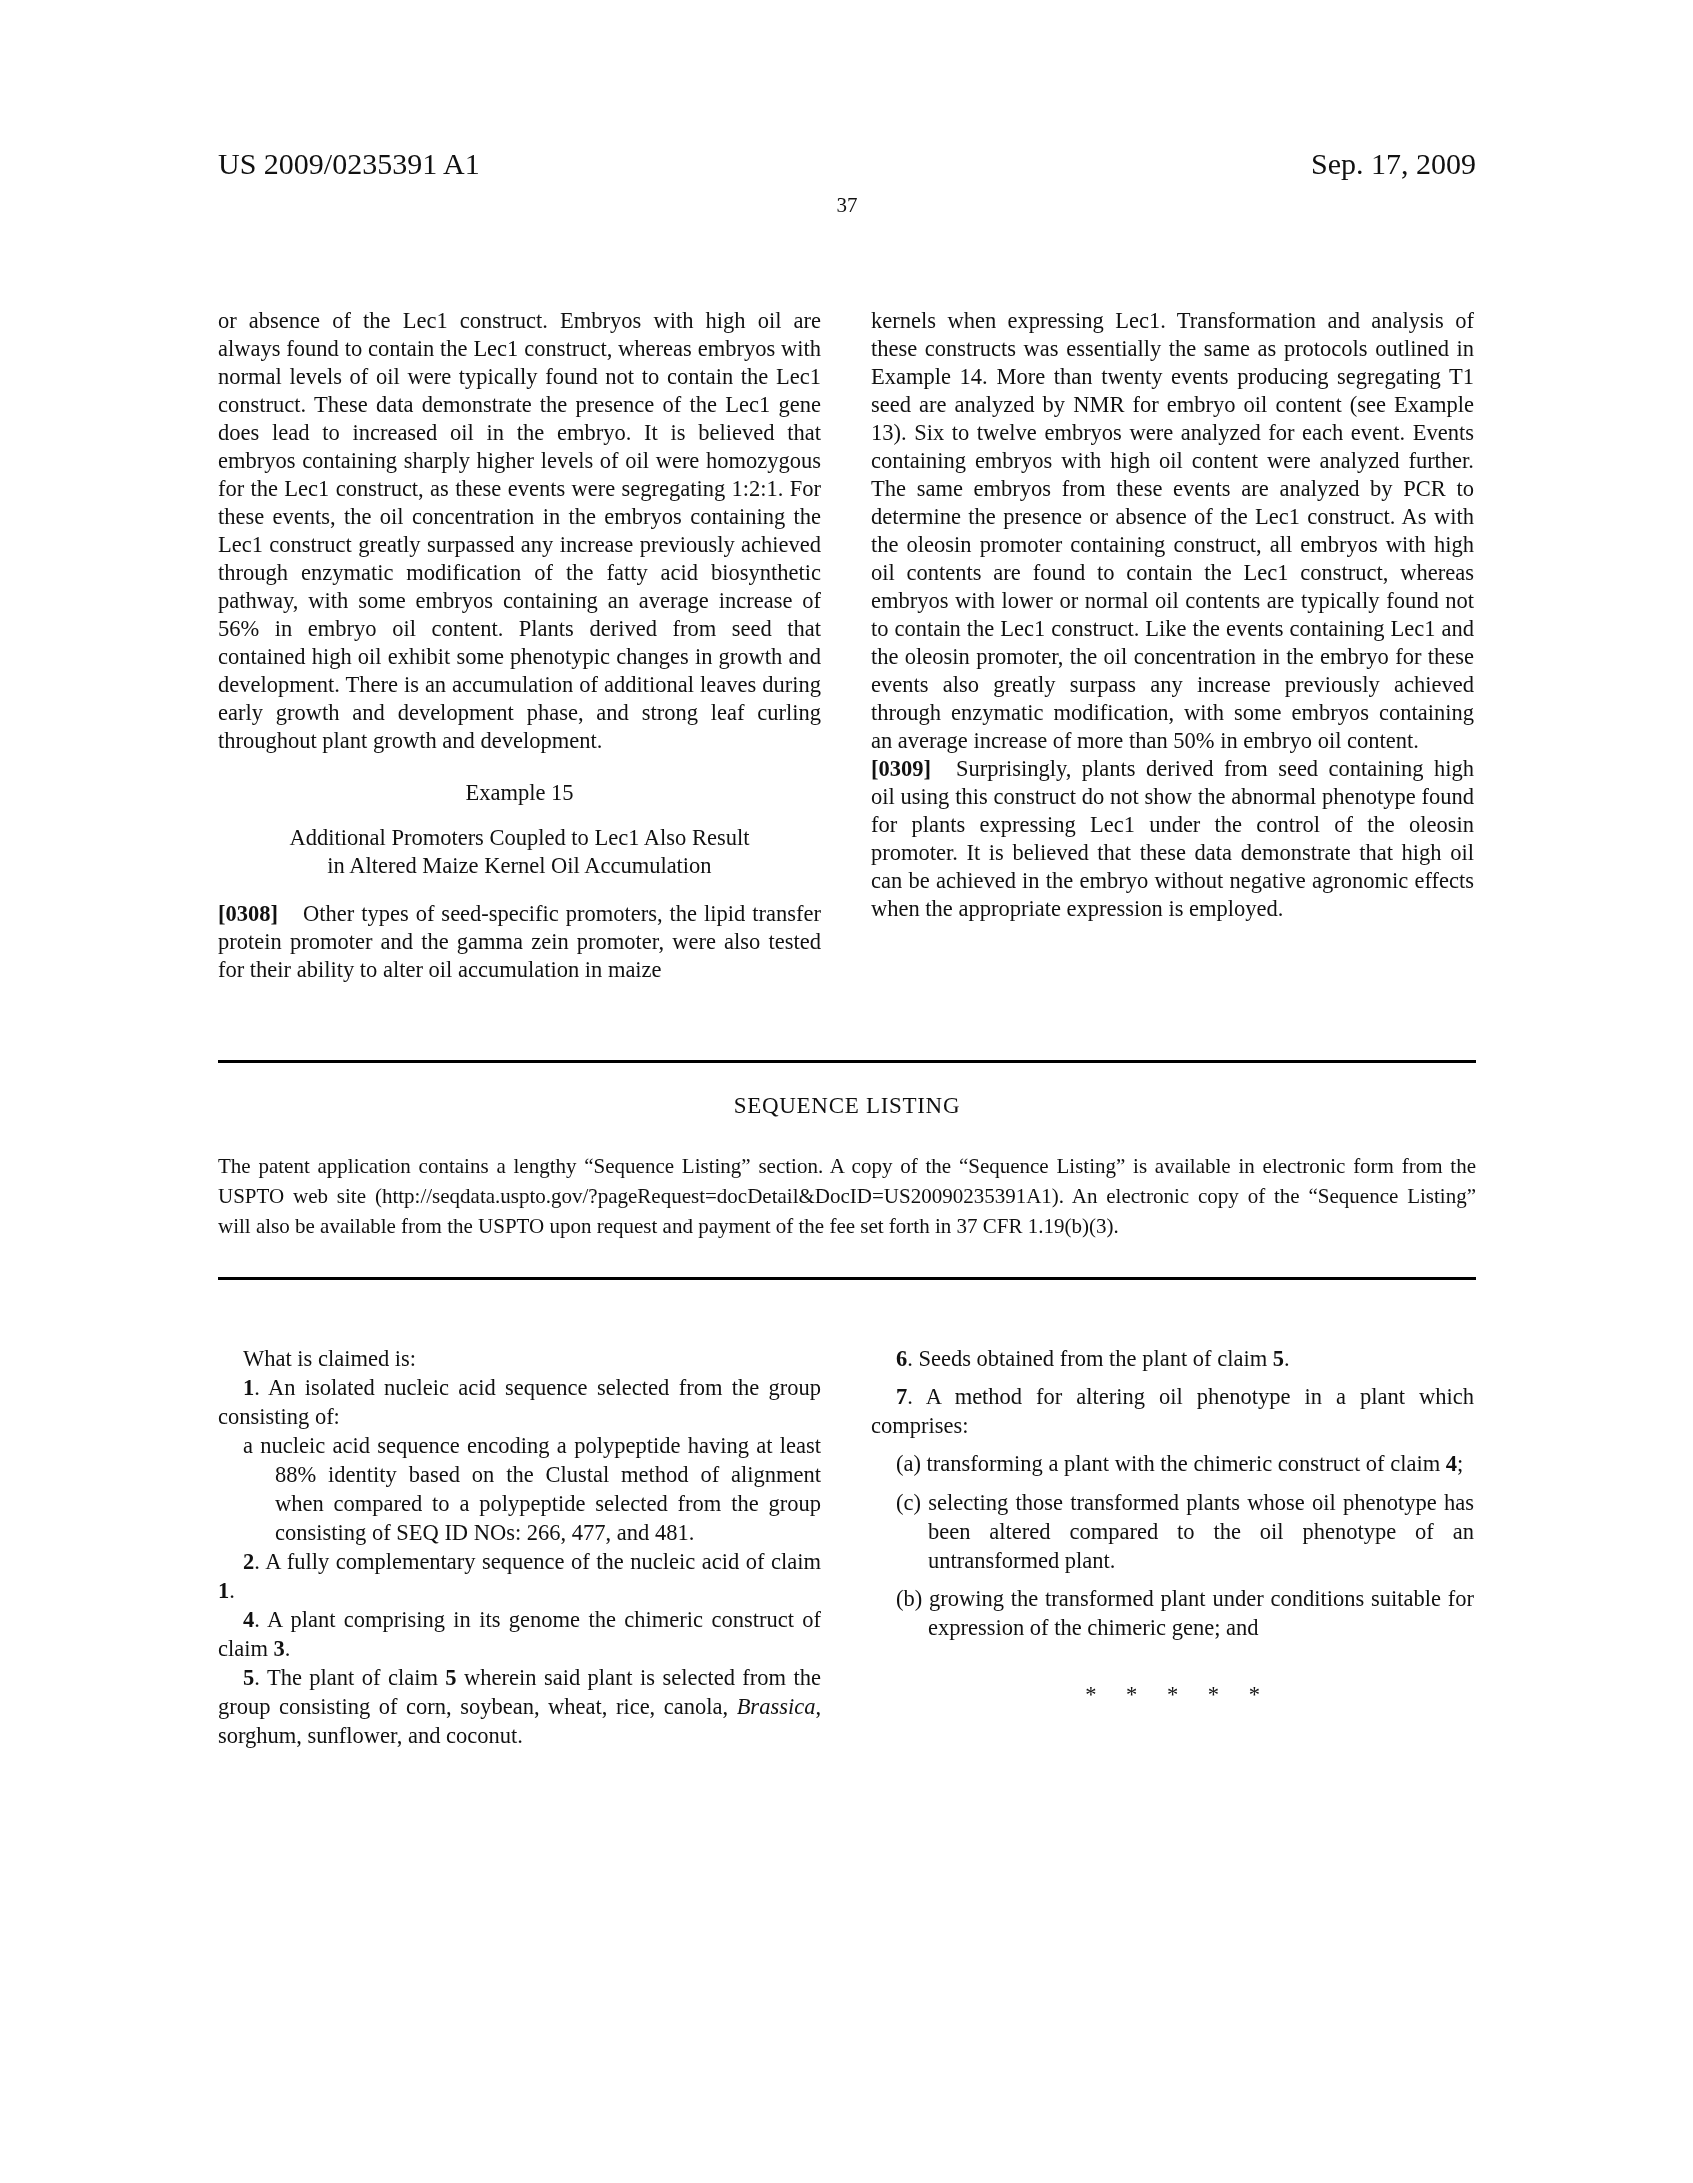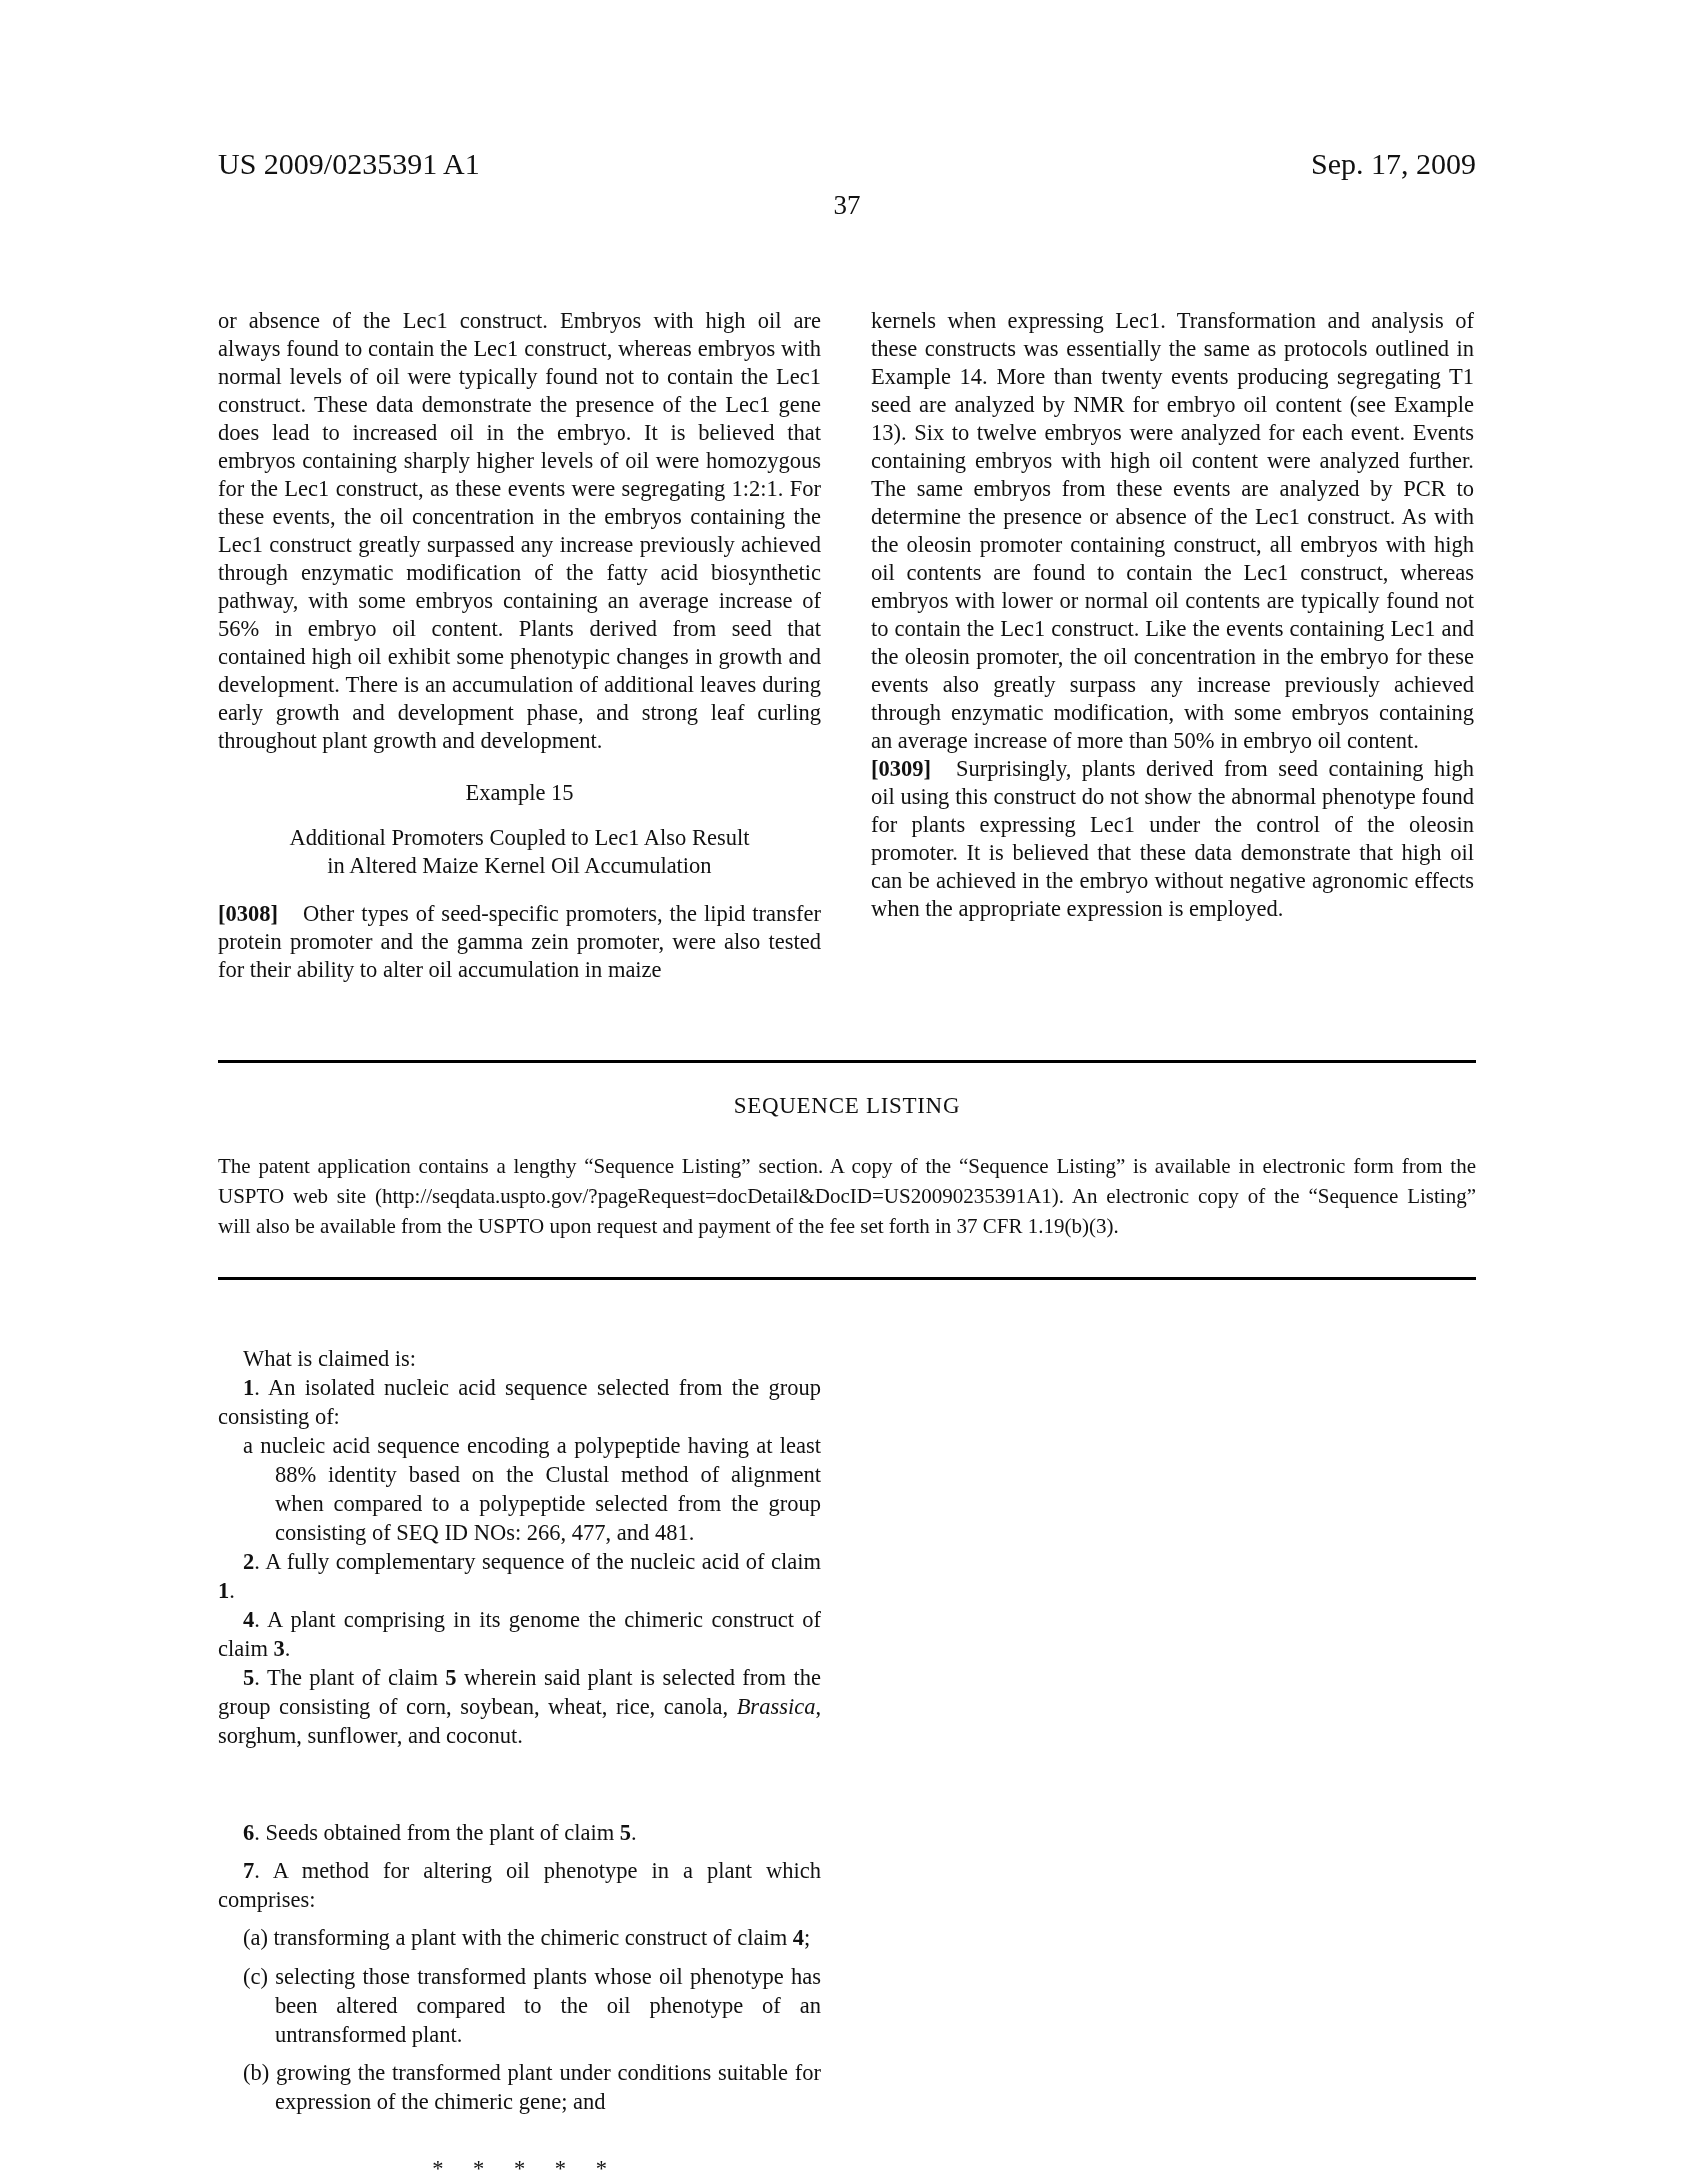--- a/index.html
+++ b/index.html
@@ -16,21 +16,21 @@
     overflow: hidden;
   }
   .header-row {
     display: flex;
     justify-content: space-between;
     font-size: 30px;
     line-height: 30px;
   }
   .page-number {
     text-align: center;
-    font-size: 27px;
+    font-size: 21px;
     line-height: 29px;
     margin-top: 12px;
   }
   .columns {
     display: flex;
     gap: 50px;
     margin-top: 69px;
   }
   .col {
     width: 603px;
@@ -72,21 +72,20 @@
   }
   .seq-paragraph {
     font-size: 21px;
     line-height: 30px;
     text-align: justify;
     margin-top: 32px;
     hyphens: auto;
   }
   .claims-columns {
     margin-top: 46px;
-    flex-direction: column;
   }
   .claims-col {
     line-height: 29px;
   }
   .claim-item { margin: 0; }
   .claim-item.intro,
   .claim-item.claim { text-indent: 25px; }
   .claim-item.sub,
   .claim-item.letter { padding-left: 57px; text-indent: -32px; }
   .claim-item.gap { margin-top: 9.3px; }

